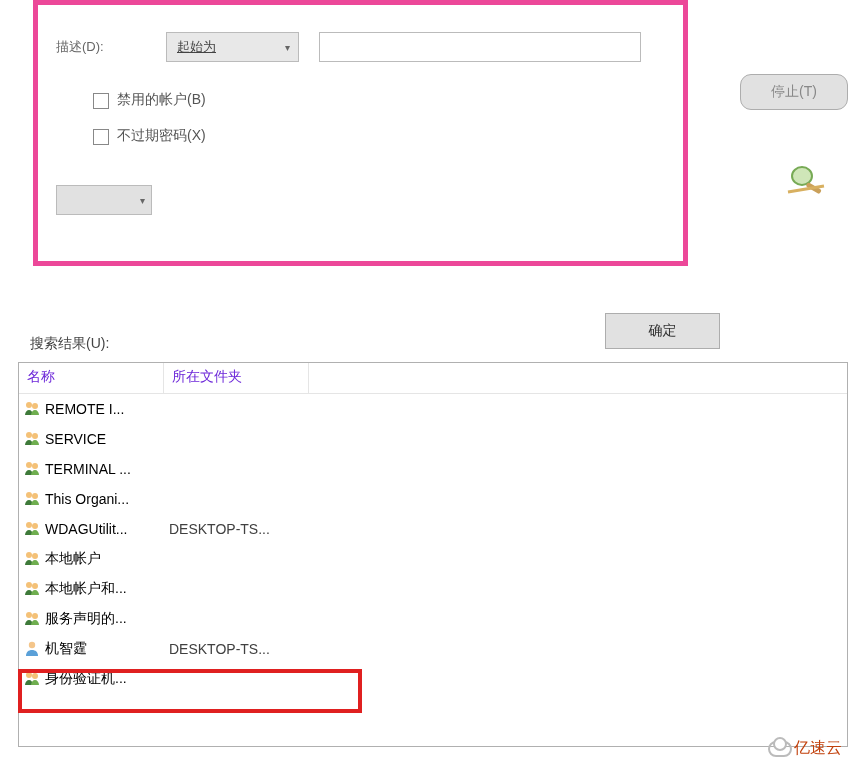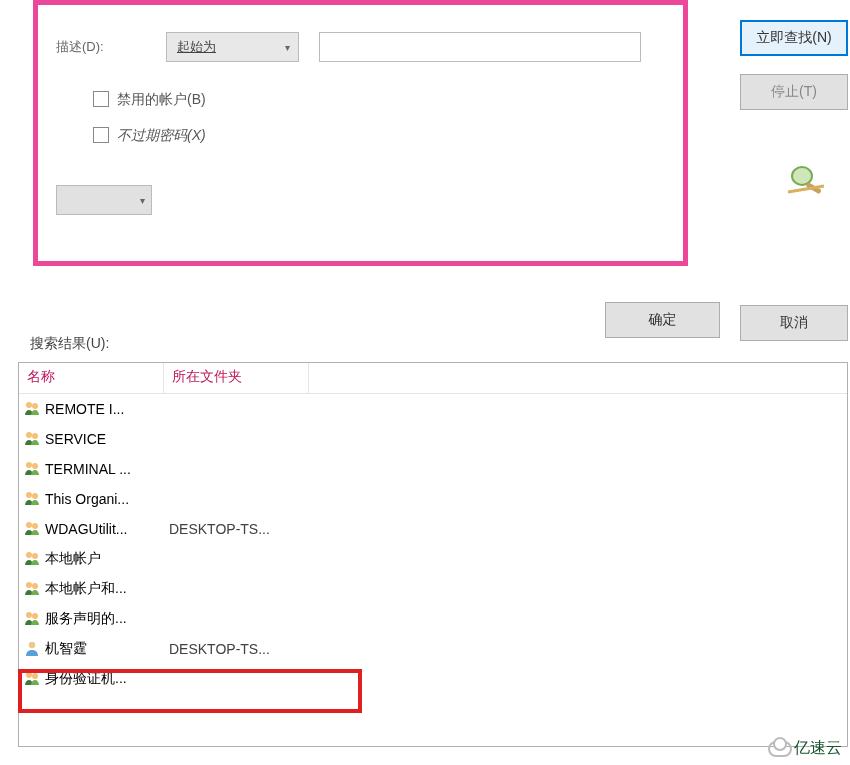--- a/index.html
+++ b/index.html
@@ -9,56 +9,56 @@
 
 .group-box { position: absolute; left: 33px; top: 0; width: 655px; height: 266px; border: 5px solid #ec4899; background: #fff; }
 .gray-label { color: #888; }
 
 .row-desc { position: absolute; left: 18px; top: 27px; display: flex; align-items: center; }
 .row-desc .lbl { width: 110px; color: #666; }
 .combo { width: 133px; height: 30px; border: 1px solid #bbb; background: #e8e8e8; display: flex; align-items: center; padding-left: 10px; position: relative; color: #444; text-decoration: underline; }
 .combo .chev { position: absolute; right: 8px; top: 50%; transform: translateY(-50%); color: #666; font-size: 10px; }
 .textbox { width: 322px; height: 30px; border: 1px solid #bbb; background: #fff; margin-left: 20px; }
 
-.checkbox-row { position: absolute; left: 55px; display: flex; align-items: flex-start; color: #555; font-size: 14px; }
+.checkbox-row { position: absolute; left: 55px; display: flex; align-items: flex-end; color: #555; font-size: 14px; }
 .cb1 { top: 86px; }
-.cb2 { top: 122px; font-style: italic; }
+.cb2 { top: 122px; }
 .cbx { width: 16px; height: 16px; border: 1px solid #888; background: #fff; margin-right: 8px; }
 
 .row-days { position: absolute; left: 18px; top: 180px; display: flex; align-items: center; }
 .row-days .lbl { width: 265px; color: #999; font-size: 14px; }
 .combo2 { width: 96px; height: 30px; border: 1px solid #bbb; background: #e1e1e1; position: relative; }
 .combo2 .chev { position: absolute; right: 6px; top: 50%; transform: translateY(-50%); color: #666; font-size: 10px; }
 
 .btn { height: 36px; border: 1px solid #adadad; background: #e1e1e1; display: flex; align-items: center; justify-content: center; font-size: 14px; color: #333; }
 .btn-find { position: absolute; left: 740px; top: 20px; width: 108px; border: 2px solid #0078d7; background: #e5f1fb; }
-.btn-stop { position: absolute; left: 740px; top: 74px; width: 108px; color: #888; }
+.btn-stop { position: absolute; left: 740px; top: 74px; width: 108px; color: #888; border-radius: 11px; }
 
 .mag-icon { position: absolute; left: 782px; top: 162px; width: 46px; height: 36px; }
 
-.btn-ok { position: absolute; left: 605px; top: 302px; width: 115px; }
+.btn-ok { position: absolute; left: 605px; top: 313px; width: 115px; }
 .btn-cancel { position: absolute; left: 740px; top: 305px; width: 108px; }
 
 .results-label { position: absolute; left: 30px; top: 335px; font-size: 14px; color: #444; }
 
 .list { position: absolute; left: 18px; top: 362px; width: 830px; height: 385px; border: 1px solid #b0b0b0; background: #fff; }
 .list-header { display: flex; height: 31px; background: #fff; border-bottom: 1px solid #e5e5e5; }
-.list-header .col { padding: 5px 8px; font-size: 14px; color: #be185d; border-right: 1px solid #e5e5e5; }
+.list-header .col { padding: 5px 8px; font-size: 14px; color: #6d28d9; border-right: 1px solid #e5e5e5; }
 .col-name { width: 145px; }
 .col-folder { width: 145px; }
 
 .list-body { }
 .list-row { display: flex; align-items: center; height: 30px; padding-left: 4px; }
 .list-row .icon { width: 20px; height: 20px; margin-right: 2px; }
 .list-row .name { width: 120px; font-size: 14px; color: #000000; white-space: nowrap; overflow: hidden; }
 .list-row .folder { width: 145px; font-size: 14px; color: #404040; padding-left: 4px; }
 
 .highlight-box { position: absolute; border: 4px solid #e02020; pointer-events: none; left: 18px; top: 669px; width: 344px; height: 44px; }
 
-.watermark { position: absolute; right: 8px; bottom: 6px; color: #14532d; font-size: 16px; display: flex; align-items: center; gap: 2px; }
+.watermark { position: absolute; right: 8px; bottom: 6px; color: #c2410c; font-size: 16px; display: flex; align-items: center; gap: 2px; }
 .watermark .cloud { width: 24px; height: 16px; border: 2px solid #bbb; border-radius: 10px; position: relative; }
 .watermark .cloud::before { content: ""; position: absolute; width: 10px; height: 10px; border: 2px solid #bbb; border-radius: 50%; top: -6px; left: 3px; background: #fff; }
 
 
 .grp-icon { width: 18px; height: 18px; }
 .usr-icon { width: 18px; height: 18px; }
 </style>
 </head>
 <body>
 
@@ -86,41 +86,35 @@
     </div>
 
     <div class="row-days">
       <div class="combo2">
         <span class="chev">▾</span>
       </div>
     </div>
 
   </div>
 
-  <div class="btn btn-find">
-    <span>立即查找(N)</span>
-  </div>
   <div class="btn btn-stop">
     <span>停止(T)</span>
   </div>
 
   <div class="mag-icon">
     <svg viewBox="0 0 46 36">
       <ellipse cx="20" cy="14" rx="10" ry="9" fill="#cfe6b8" stroke="#7a5" stroke-width="2"></ellipse>
       <rect x="26" y="20" width="16" height="5" rx="2" fill="#caa05a" transform="rotate(30 26 20)"></rect>
       <path d="M6 30 L42 24" stroke="#d8b060" stroke-width="3"></path>
     </svg>
   </div>
 
   <div class="btn btn-ok">
     <span>确定</span>
   </div>
-  <div class="btn btn-cancel">
-    <span>取消</span>
-  </div>
 
   <div class="results-label">搜索结果(U):</div>
 
   <div class="list">
     <div class="list-header">
       <div class="col col-name">名称</div>
       <div class="col col-folder">所在文件夹</div>
     </div>
     <div class="list-body" id="list-body">
         <div class="list-row">

